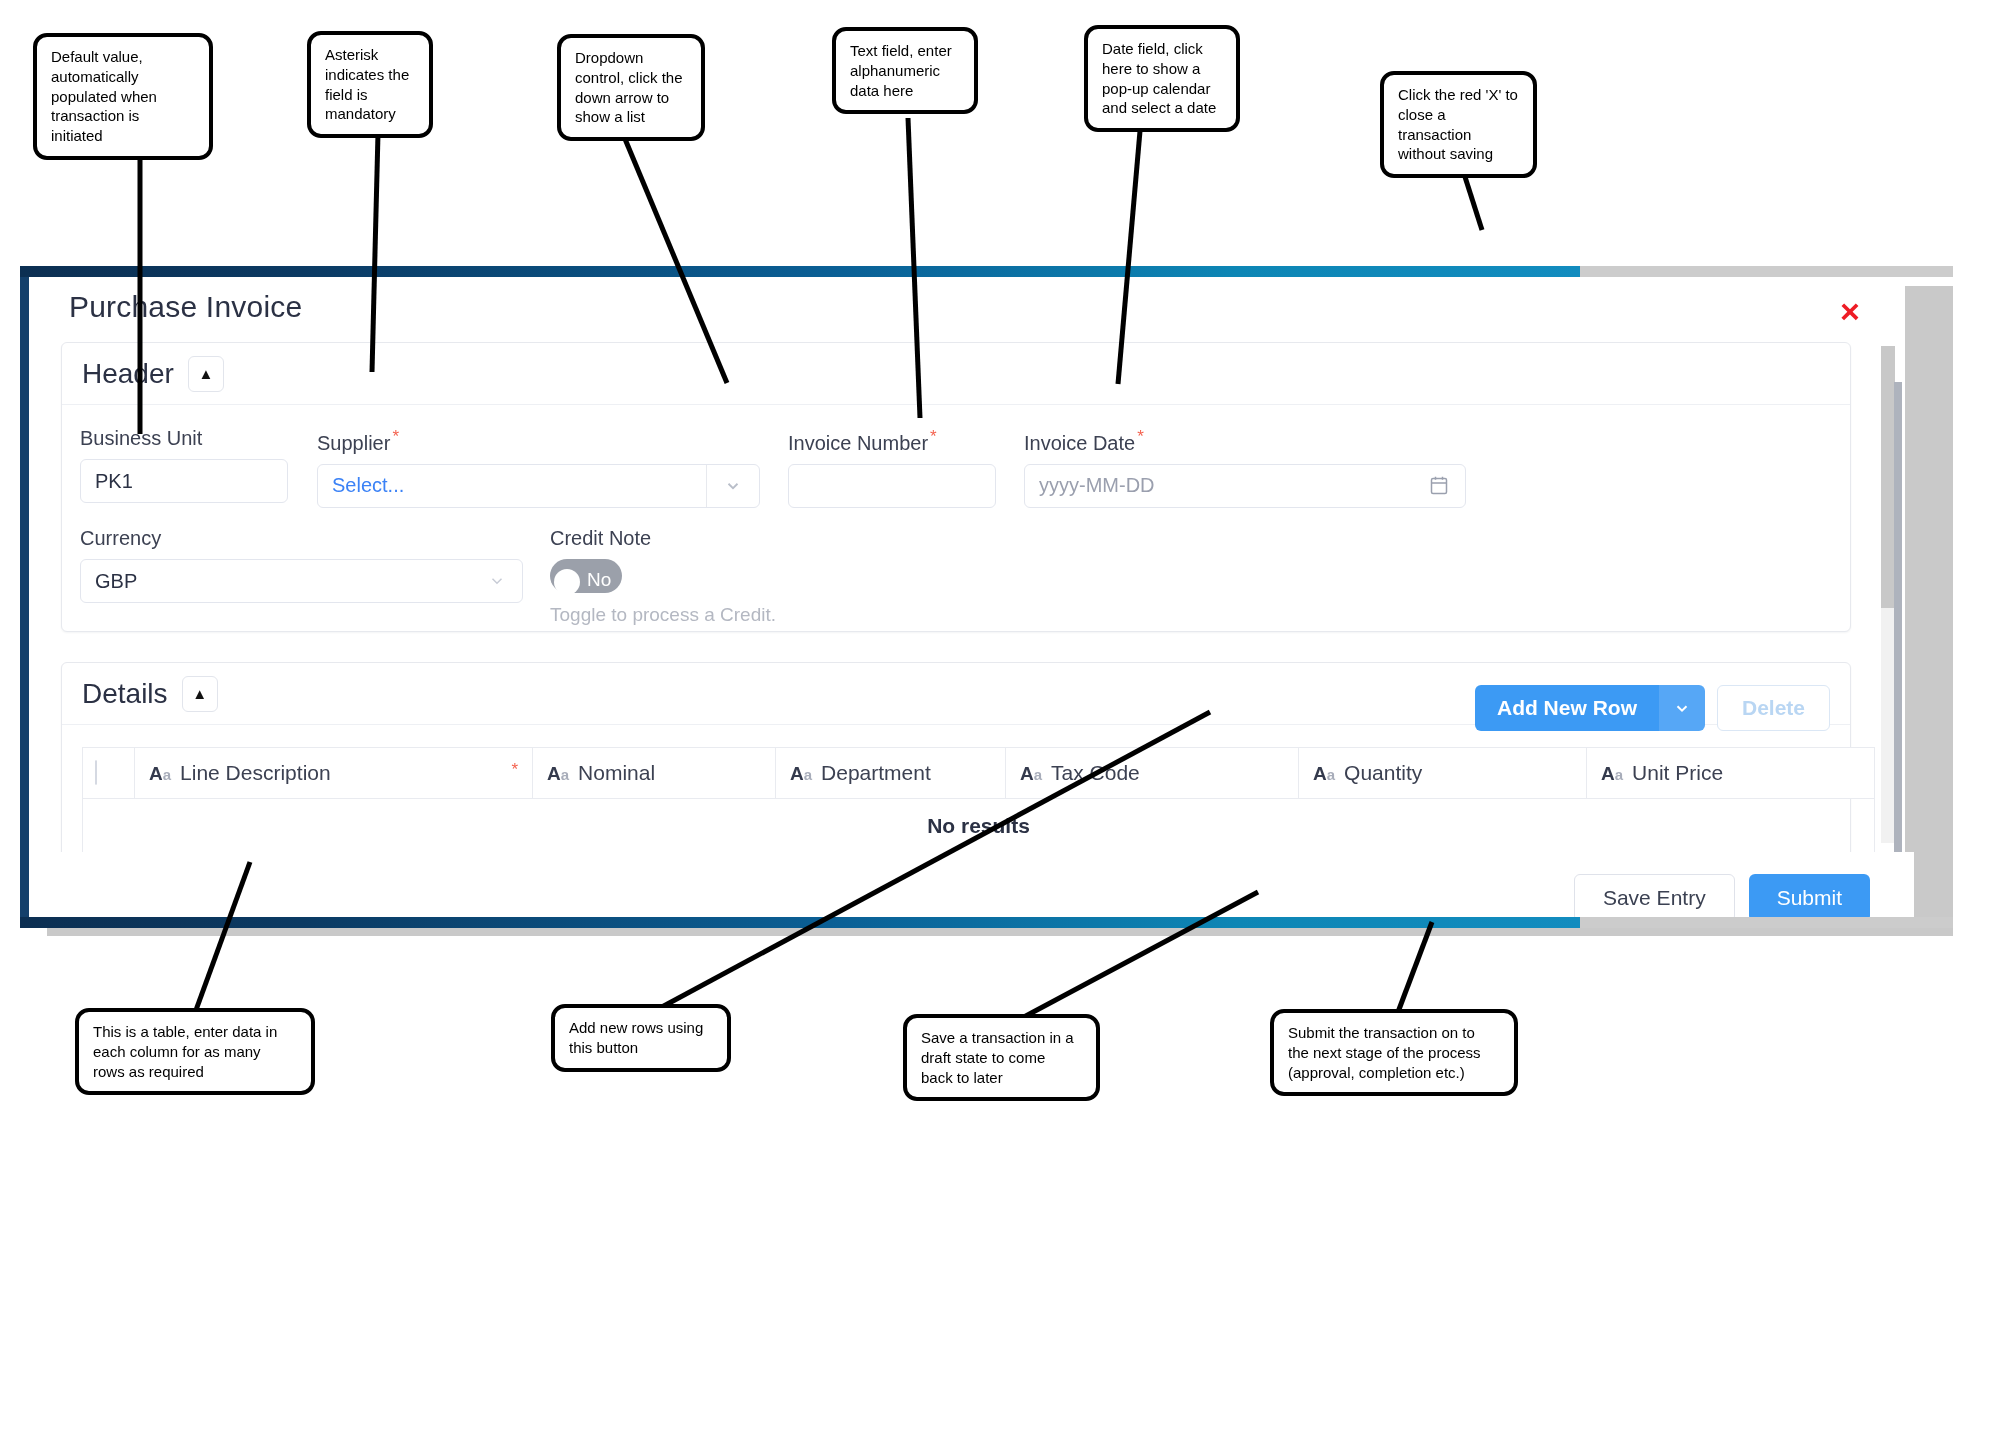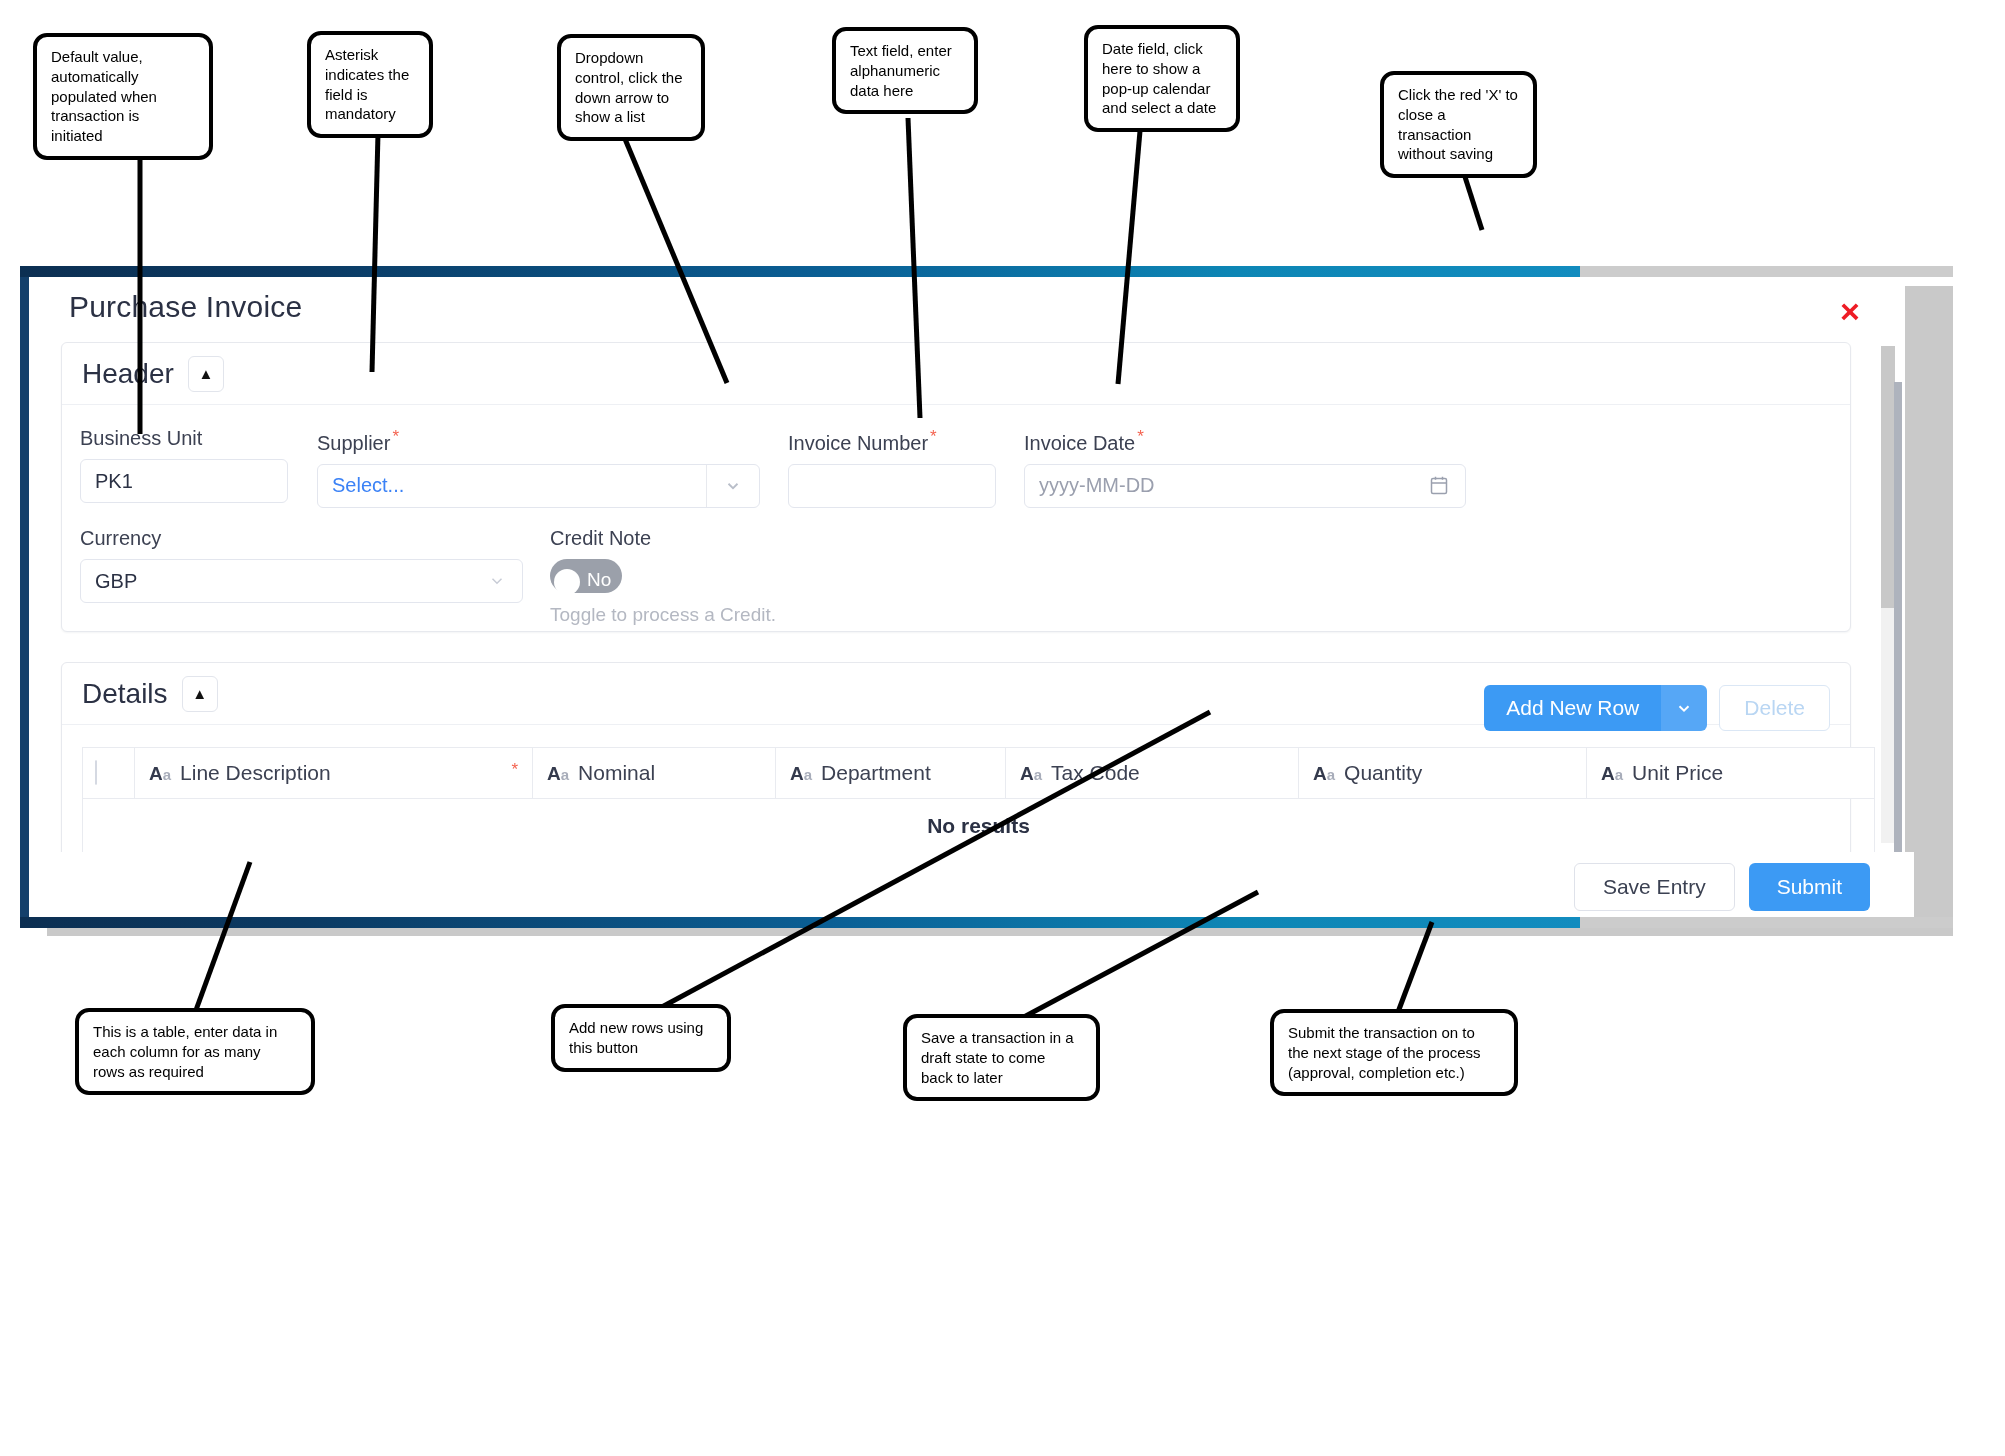--- a/index.html
+++ b/index.html
@@ -137,21 +137,21 @@
   
   .toggle{
     width:72px;height:34px;border-radius:18px;background:#9ba0aa;
     display:flex;align-items:flex-start;padding:10px 4px;box-sizing:border-box;cursor:pointer;
   }
   .knob{width:26px;height:26px;border-radius:50%;background:#ffffff;}
   .tog-label{color:#ffffff;font-size:19px;margin-left:7px;}
   .hint{font-size:19px;color:#b4b8c2;margin-top:11px;}
   
   .tbl-actions{
-    position:absolute;right:20px;top:22px;display:flex;align-items:center;gap:12px;
+    position:absolute;right:20px;top:22px;display:flex;align-items:center;gap:12px;font-weight:bold;
   }
   .btn{
     border-radius:6px;font-size:21px;cursor:pointer;box-sizing:border-box;
     display:flex;align-items:center;justify-content:center;
   }
   .btn-primary{background:#3c9af4;color:#fff;height:46px;padding:0 20px;border:none;}
   .split{display:flex;align-items:center;}
   .split .main{background:#3c9af4;color:#fff;height:46px;padding:0 22px;border-radius:6px 0 0 6px;display:flex;align-items:center;font-size:21px;cursor:pointer;}
   .split .arrow{background:#56a7f6;color:#fff;height:46px;width:46px;border-radius:0 6px 6px 0;display:flex;align-items:center;justify-content:center;cursor:pointer;}
   .btn-ghost{background:#fff;color:#b9d6f3;height:46px;padding:0 24px;border:1px solid #dbe7f5;}
@@ -170,21 +170,21 @@
   .aa small{font-size:15px;color:#a8adba;font-weight:bold;}
   th .req{position:absolute;right:14px;top:12px;}
   .chk{width:26px;height:28px;border:1px solid #d5d9e2;border-radius:4px;background:#fff;cursor:pointer;}
   td.nores{
     height:52px;text-align:center;font-size:21px;color:#2b3144;font-weight:bold;
     border-left:1px solid #e9ebf0;border-right:1px solid #e9ebf0;border-bottom:1px solid #e9ebf0;
   }
   
   .modal-foot{
     position:absolute;left:0;bottom:0;width:1885px;height:70px;
-    background:#fff;display:flex;align-items:center;justify-content:flex-end;
+    background:#fff;display:flex;align-items:flex-end;justify-content:flex-end;
     padding-right:44px;box-sizing:border-box;gap:14px;z-index:15;
   }
 </style>
 </head>
 <body>
 
 <svg class="leaders" viewBox="0 0 2005 1456">
   <g stroke="#000" stroke-width="5" fill="none">
     <line x1="140" y1="140" x2="140" y2="434"></line>
     <line x1="378" y1="133" x2="372" y2="372"></line>

